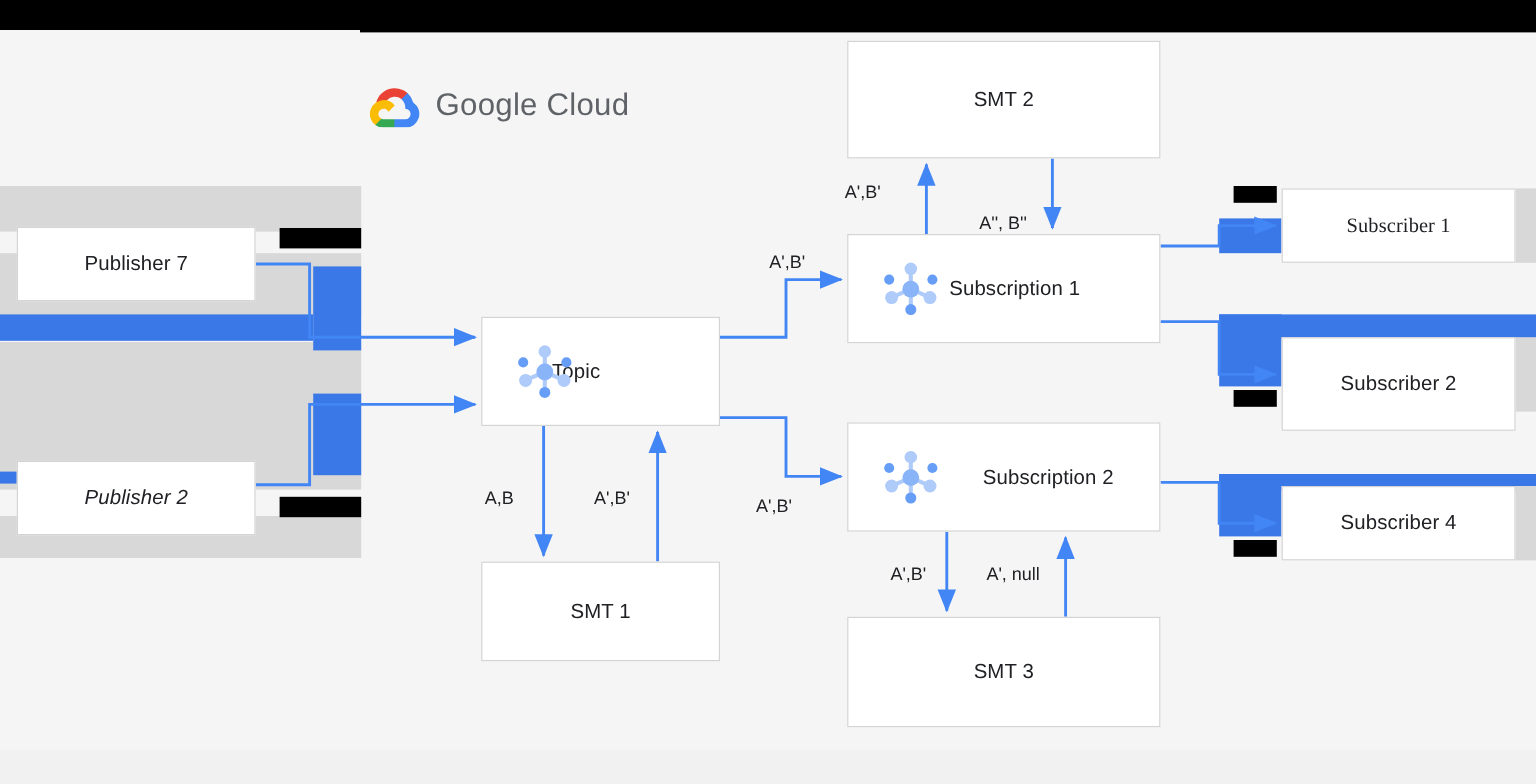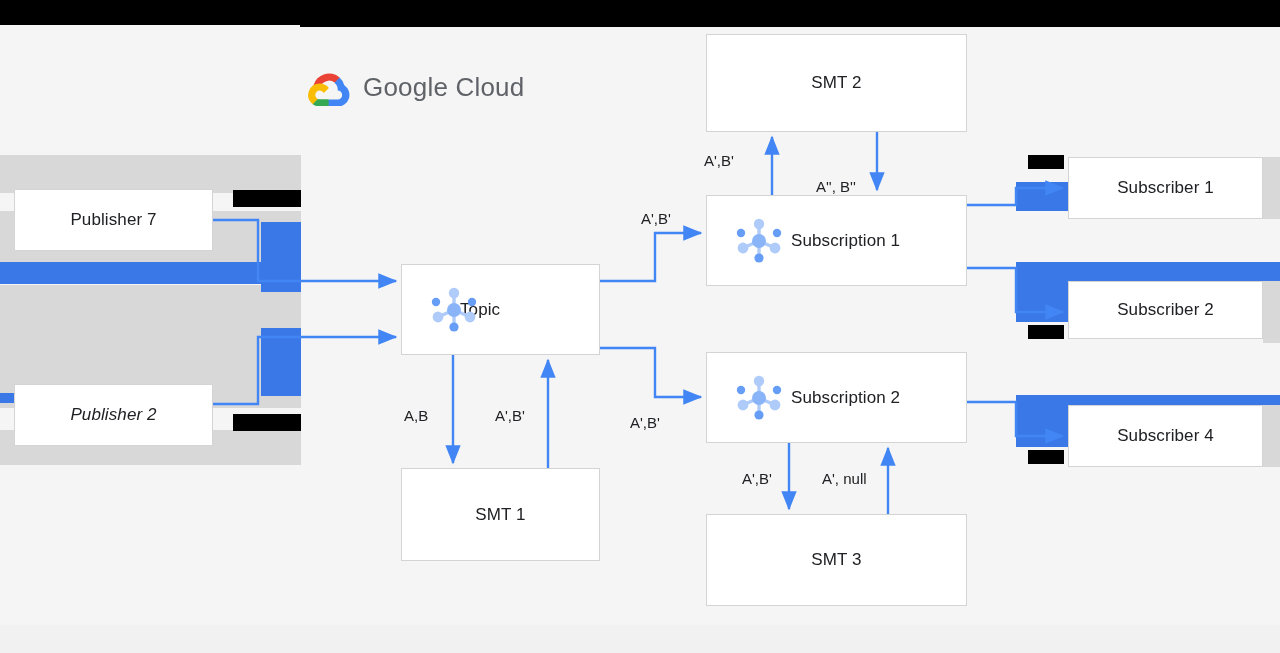--- a/index.html
+++ b/index.html
@@ -152,21 +152,21 @@
             <circle cx="28" cy="11" r="5.2" fill="#aecbfa"></circle>
             <circle cx="28" cy="45" r="4.6" fill="#669df6"></circle>
             <circle cx="12" cy="35" r="5.4" fill="#aecbfa"></circle>
             <circle cx="44" cy="35" r="5.4" fill="#aecbfa"></circle>
             <circle cx="10" cy="20" r="4.2" fill="#669df6"></circle>
             <circle cx="46" cy="20" r="4.2" fill="#669df6"></circle>
           </svg>
         </span>
         <span class="lbl" style="margin-left:58px">Topic</span>
       </div>
-      <div class="node" style="left: 401px; top: 468px; width: 199px; height: 93px;">
+      <div class="node" style="left: 401px; top: 468px; width: 199px; height: 83px;">
         <span class="lbl">SMT 1</span>
       </div>
       <div class="node" style="left: 706px; top: 34px; width: 261px; height: 98px;">
         <span class="lbl">SMT 2</span>
       </div>
       <div class="node" style="left: 706px; top: 514px; width: 261px; height: 92px;">
         <span class="lbl">SMT 3</span>
       </div>
       <div class="node with-icon" style="left: 706px; top: 195px; width: 261px; height: 91px;">
         <span>
@@ -199,26 +199,26 @@
             </g>
             <circle cx="28" cy="28" r="7" fill="#8ab4f8"></circle>
             <circle cx="28" cy="11" r="5.2" fill="#aecbfa"></circle>
             <circle cx="28" cy="45" r="4.6" fill="#669df6"></circle>
             <circle cx="12" cy="35" r="5.4" fill="#aecbfa"></circle>
             <circle cx="44" cy="35" r="5.4" fill="#aecbfa"></circle>
             <circle cx="10" cy="20" r="4.2" fill="#669df6"></circle>
             <circle cx="46" cy="20" r="4.2" fill="#669df6"></circle>
           </svg>
         </span>
-        <span class="lbl" style="margin-left:84px">Subscription 2</span>
-      </div>
-      <div class="node" style="left: 1068px; top: 157px; width: 195px; height: 62px;">
+        <span class="lbl" style="margin-left:112px">Subscription 2</span>
+      </div>
+      <div class="node" style="left: 1068px; top: 157px; width: 195px; height: 62px; font-family: Liberation Serif, serif;">
         <span class="lbl">Subscriber 1</span>
       </div>
-      <div class="node" style="left: 1068px; top: 281px; width: 195px; height: 58px;">
+      <div class="node" style="left: 1068px; top: 281px; width: 195px; height: 78px;">
         <span class="lbl">Subscriber 2</span>
       </div>
       <div class="node" style="left: 1068px; top: 405px; width: 195px; height: 62px;">
         <span class="lbl">Subscriber 4</span>
       </div>
     </div>
 
   <div id="label-layer">
       <div class="elabel" style="left: 641px; top: 210px;">A',B'</div>
       <div class="elabel" style="left: 704px; top: 152px;">A',B'</div>

